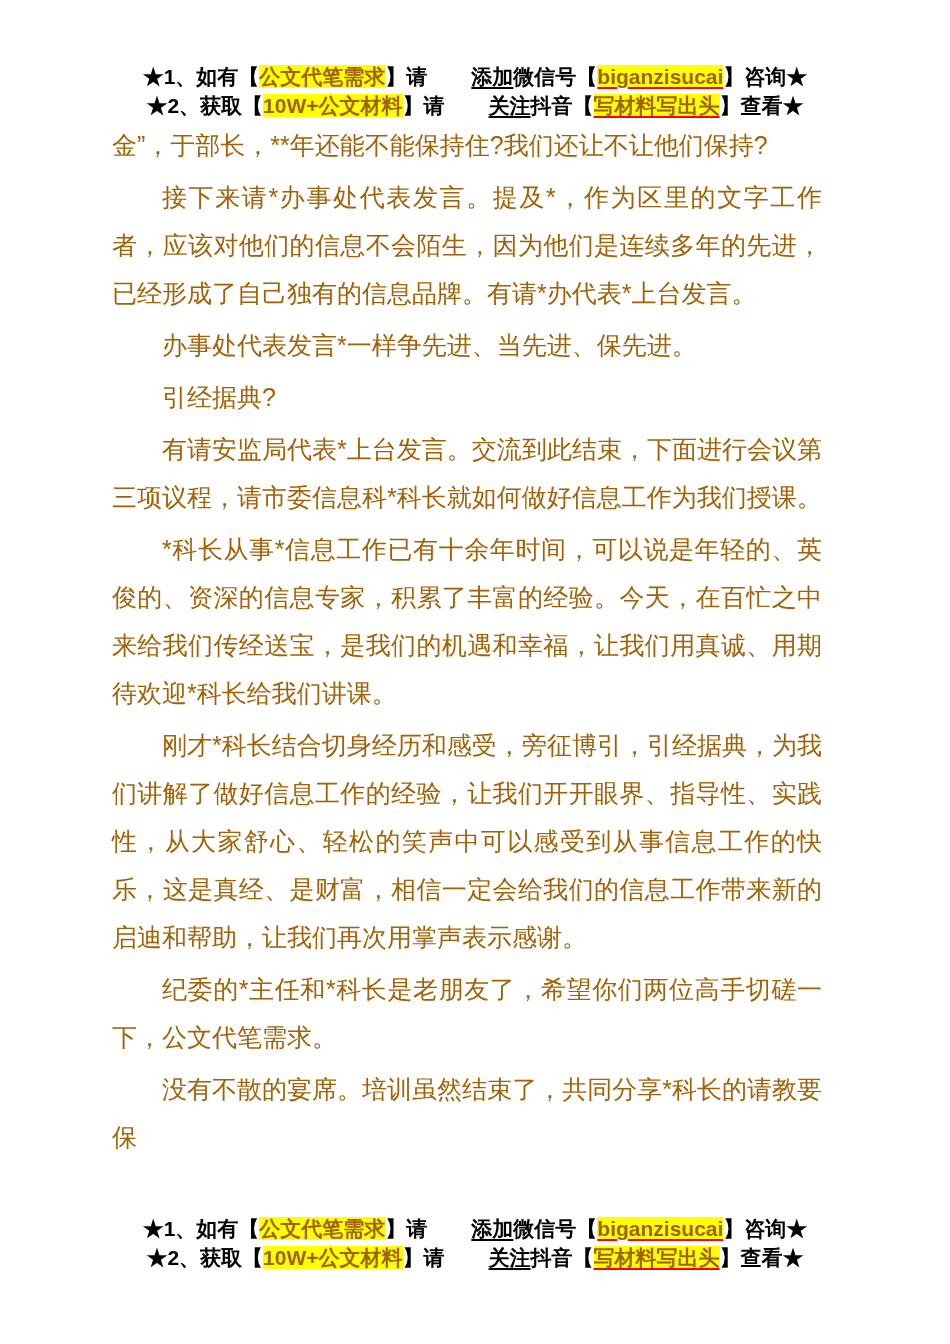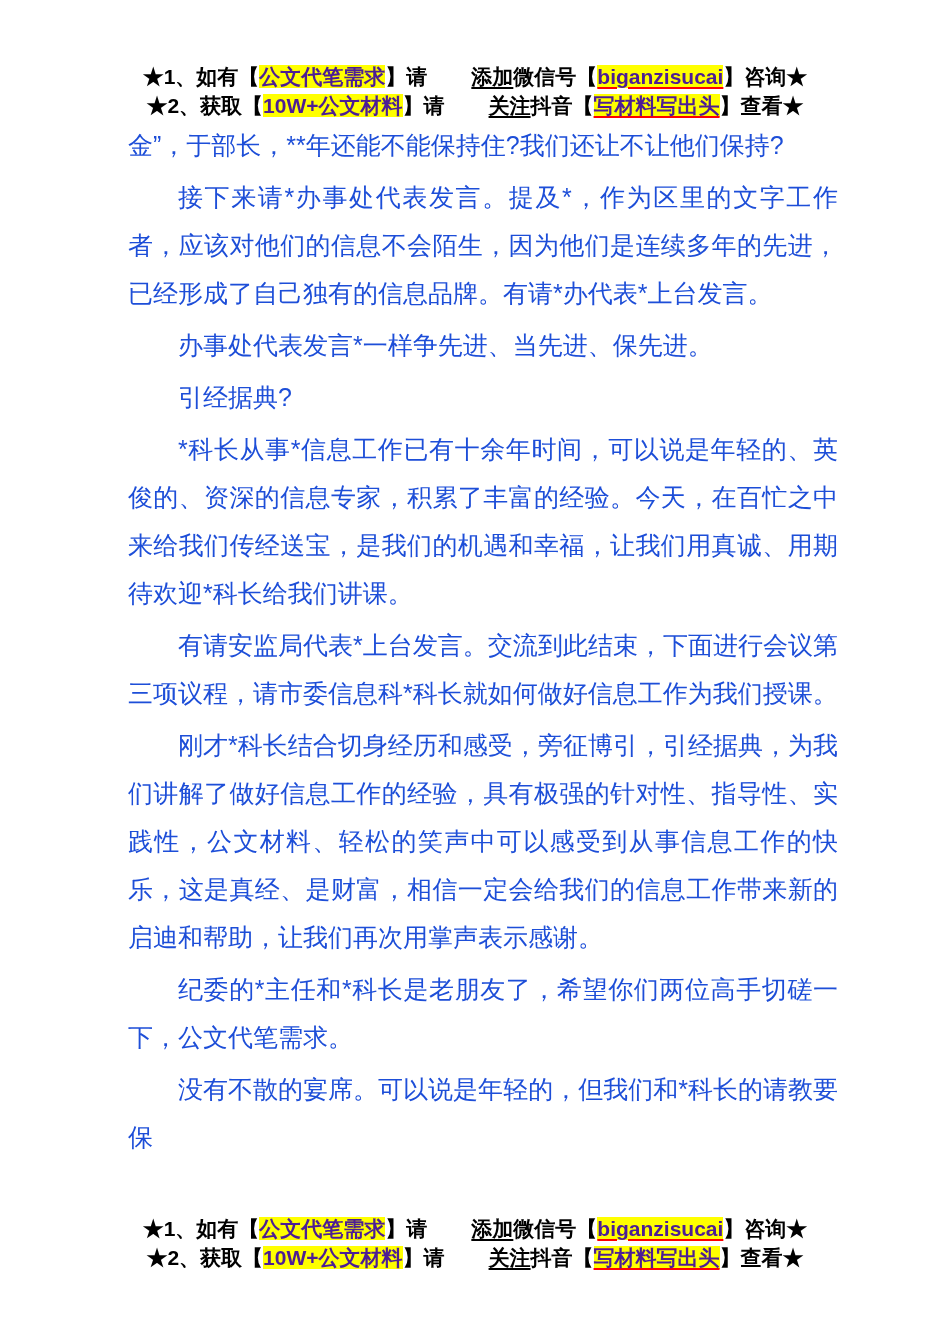--- a/index.html
+++ b/index.html
@@ -21,44 +21,44 @@
     text-align: center;
     font-weight: 700;
     font-size: 21px;
     line-height: 29px;
     color: #000000;
     white-space: nowrap;
   }
   .promo-top { top: 62px; }
   .promo-bottom { top: 1214px; }
   .hl { background: #ffff00; }
-  .red { color: #4c1d95; }
+  .red { color: #a16207; }
   .u-black {
     text-decoration: underline;
     text-decoration-color: #000000;
     text-decoration-thickness: 2px;
     text-underline-offset: 3px;
     margin-left: 44px;
   }
   .u-red {
     text-decoration: underline;
     text-decoration-color: #ff0000;
     text-decoration-thickness: 2px;
     text-underline-offset: 3px;
     margin-top: 20px;
   }
   
   .content {
     position: absolute;
-    left: 128px; top: 121px;
+    left: 112px; top: 121px;
     width: 710px;
     font-size: 25px;
     line-height: 48px;
     text-align: justify;
-    color: #1d4ed8;
+    color: #a16207;
   }
   .content p {
     margin: 0 0 4px 0;
     text-indent: 2em;
   }
   .content p.no-indent { text-indent: 0; }
 </style>
 </head>
 <body>
 
@@ -71,25 +71,25 @@
     <div class="promo-line">
       <span>★2、获取【</span><span class="hl red">10W+公文材料</span><span>】请</span><span class="u-black">关注</span><span>抖音【</span><span class="hl red u-red">写材料写出头</span><span>】查看★</span>
     </div>
   </div>
 
   <div class="content">
     <p class="no-indent">金”，于部长，**年还能不能保持住?我们还让不让他们保持?</p>
     <p>接下来请*办事处代表发言。提及*，作为区里的文字工作者，应该对他们的信息不会陌生，因为他们是连续多年的先进，已经形成了自己独有的信息品牌。有请*办代表*上台发言。</p>
     <p>办事处代表发言*一样争先进、当先进、保先进。</p>
     <p>引经据典?</p>
+    <p>有请安监局代表*上台发言。交流到此结束，下面进行会议第三项议程，请市委信息科*科长就如何做好信息工作为我们授课。</p>
     <p>*科长从事*信息工作已有十余年时间，可以说是年轻的、英俊的、资深的信息专家，积累了丰富的经验。今天，在百忙之中来给我们传经送宝，是我们的机遇和幸福，让我们用真诚、用期待欢迎*科长给我们讲课。</p>
-    <p>有请安监局代表*上台发言。交流到此结束，下面进行会议第三项议程，请市委信息科*科长就如何做好信息工作为我们授课。</p>
-    <p>刚才*科长结合切身经历和感受，旁征博引，引经据典，为我们讲解了做好信息工作的经验，具有极强的针对性、指导性、实践性，公文材料、轻松的笑声中可以感受到从事信息工作的快乐，这是真经、是财富，相信一定会给我们的信息工作带来新的启迪和帮助，让我们再次用掌声表示感谢。</p>
+    <p>刚才*科长结合切身经历和感受，旁征博引，引经据典，为我们讲解了做好信息工作的经验，让我们开开眼界、指导性、实践性，从大家舒心、轻松的笑声中可以感受到从事信息工作的快乐，这是真经、是财富，相信一定会给我们的信息工作带来新的启迪和帮助，让我们再次用掌声表示感谢。</p>
     <p>纪委的*主任和*科长是老朋友了，希望你们两位高手切磋一下，公文代笔需求。</p>
-    <p>没有不散的宴席。可以说是年轻的，但我们和*科长的请教要保</p>
+    <p>没有不散的宴席。培训虽然结束了，共同分享*科长的请教要保</p>
   </div>
 
   <div class="promo promo-bottom">
     <div class="promo-line">
       <span>★1、如有【</span><span class="hl red">公文代笔需求</span><span>】请</span><span class="u-black">添加</span><span>微信号【</span><span class="hl red u-red">biganzisucai</span><span>】咨询★</span>
     </div>
     <div class="promo-line">
       <span>★2、获取【</span><span class="hl red">10W+公文材料</span><span>】请</span><span class="u-black">关注</span><span>抖音【</span><span class="hl red u-red">写材料写出头</span><span>】查看★</span>
     </div>
   </div>

